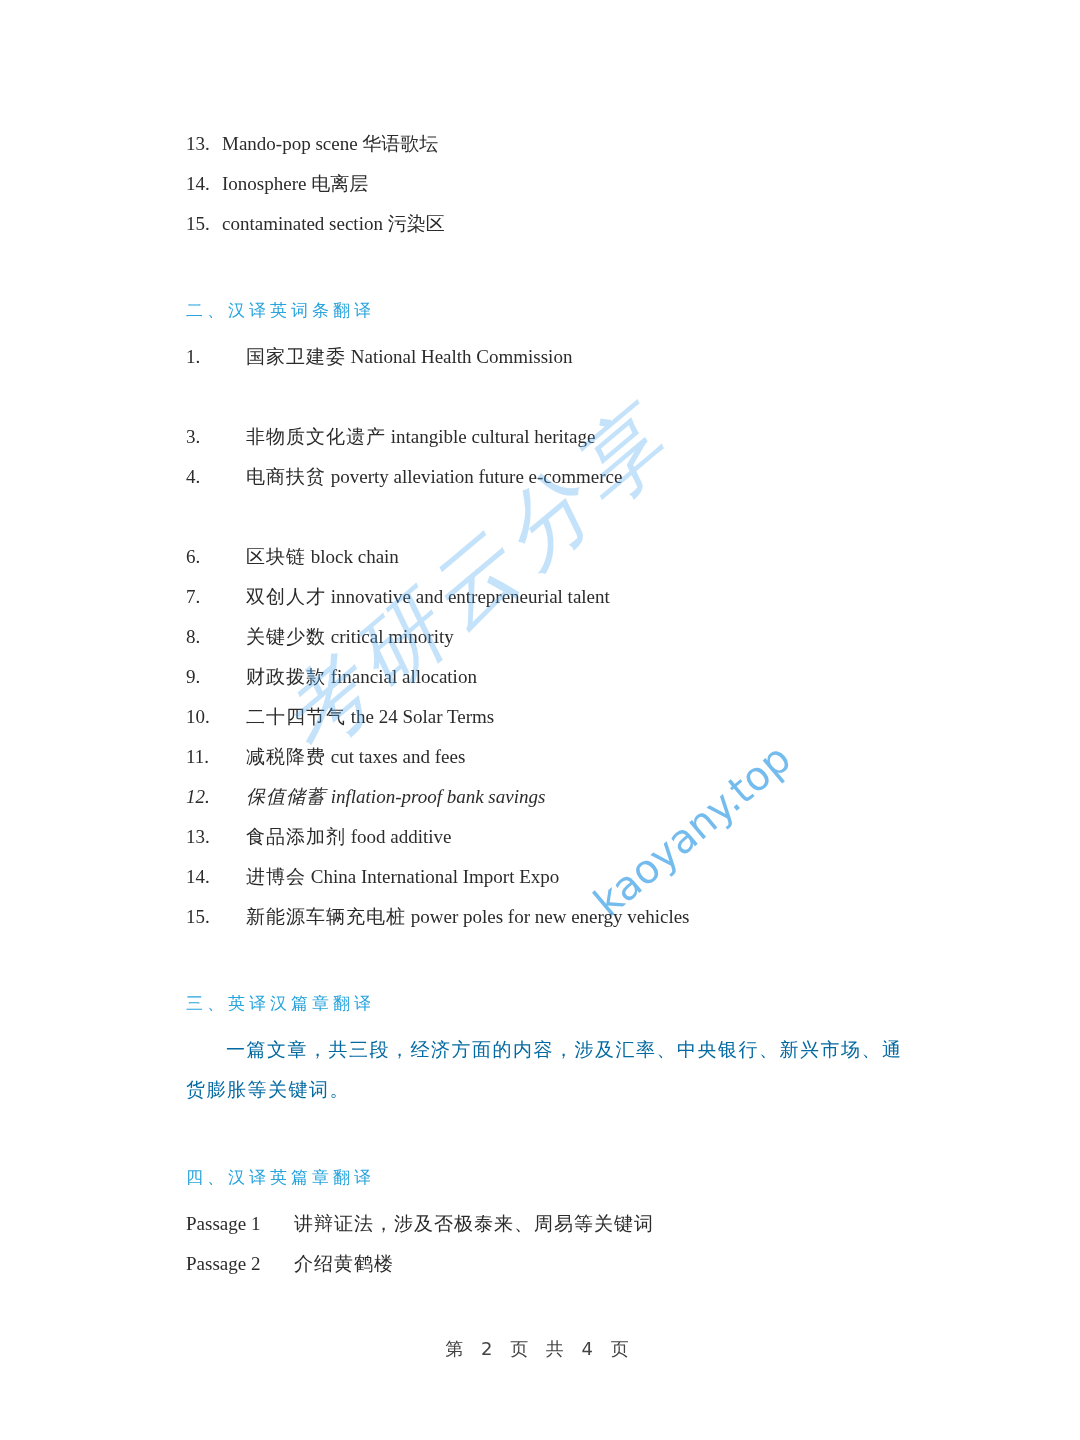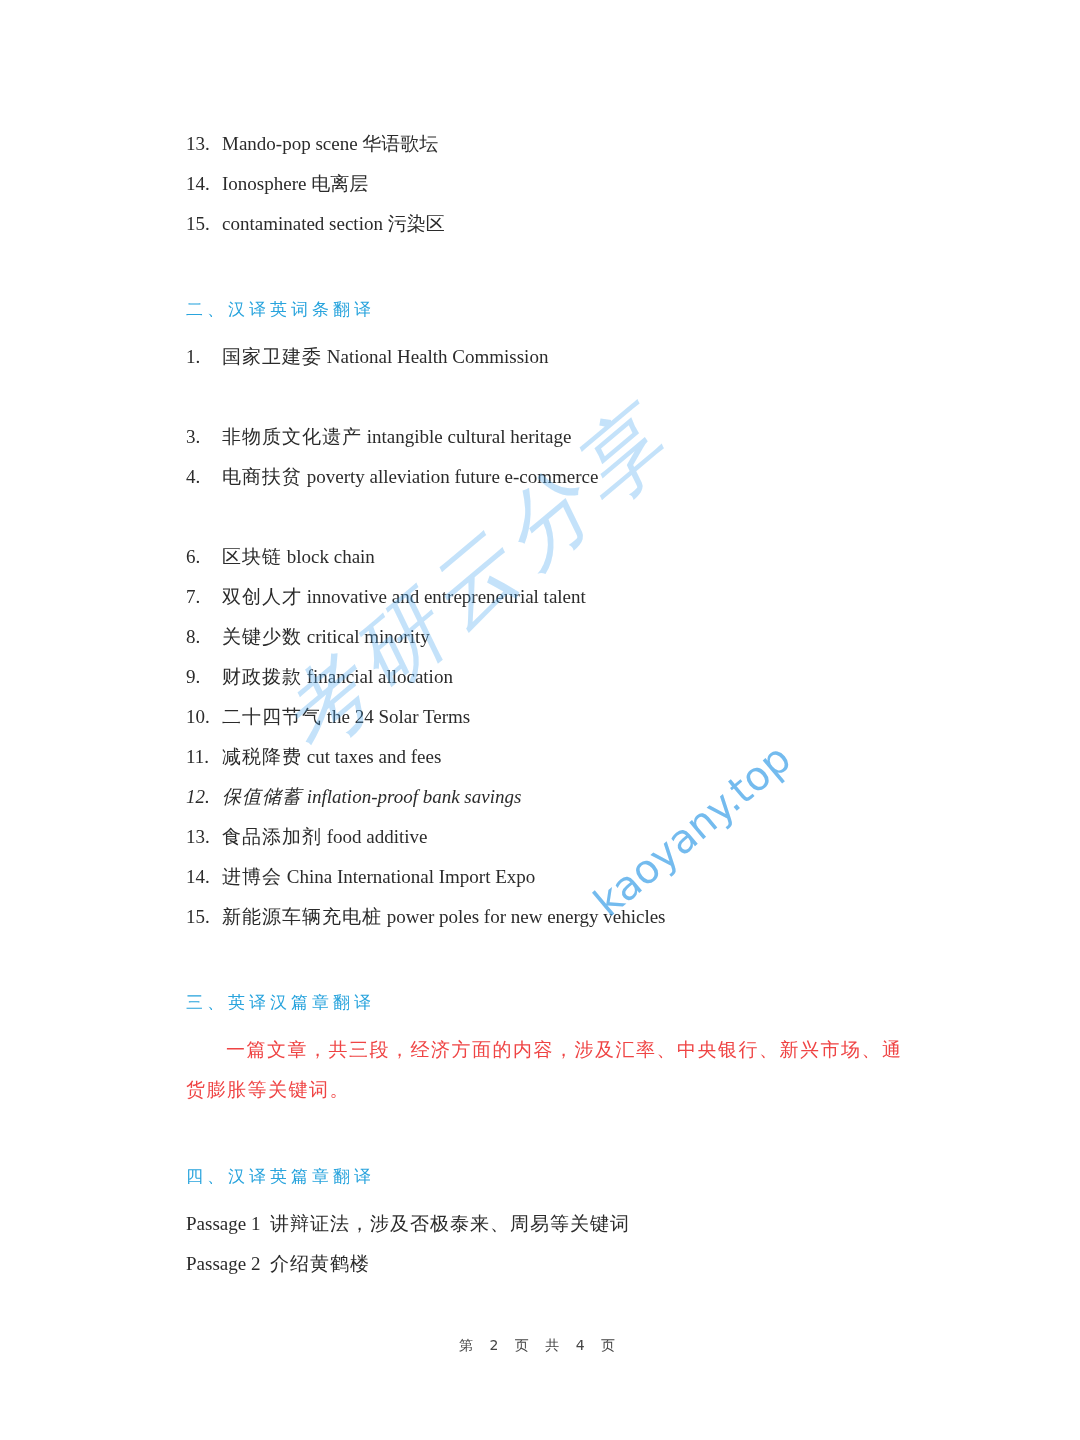--- a/index.html
+++ b/index.html
@@ -28,51 +28,52 @@
       line-height: 24px;
       white-space: nowrap;
       color: #2b2b2b;
     }
     .num {
       display: inline-block;
       width: 36px;
     }
     .cn {
       letter-spacing: 1px;
+      margin-left: 24px;
     }
     .heading {
       position: absolute;
       left: 186px;
       font-size: 17px;
       line-height: 22px;
       color: #29a4dd;
       letter-spacing: 4px;
-      font-family: Liberation Mono, monospace;
+      font-family: Liberation Serif, serif;
       white-space: nowrap;
     }
     .para {
       position: absolute;
       left: 186px;
       width: 720px;
       font-size: 19px;
       line-height: 40px;
-      color: #ef4444;
+      color: #0369a1;
       letter-spacing: 1.5px;
     }
     .para .indent {
       display: inline-block;
       width: 40px;
     }
     .footer {
       position: absolute;
       left: 0;
       width: 1080px;
       top: 1337px;
       text-align: center;
-      font-size: 14px;
+      font-size: 18px;
       color: #444;
       letter-spacing: 6px;
       font-family: "DejaVu Sans", sans-serif;
     }
     .wm {
       position: absolute;
       color: #4aa8f0;
       opacity: 0.32;
       pointer-events: none;
       white-space: nowrap;

